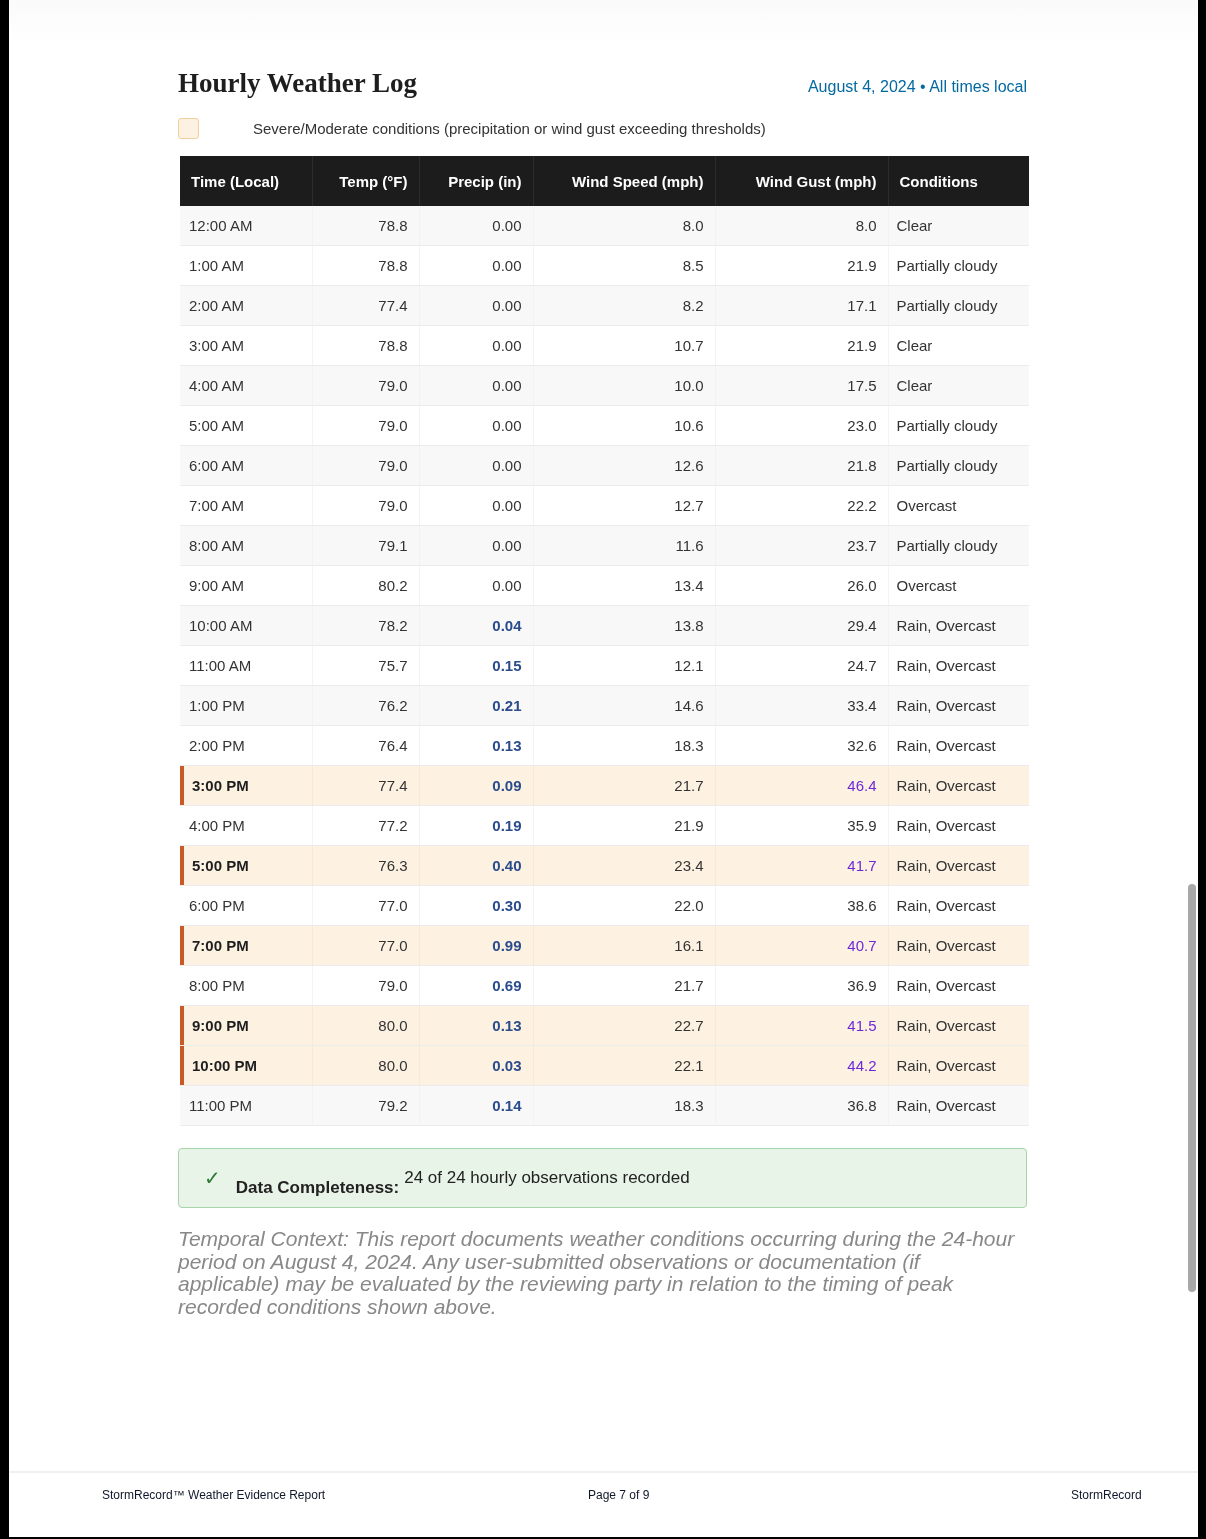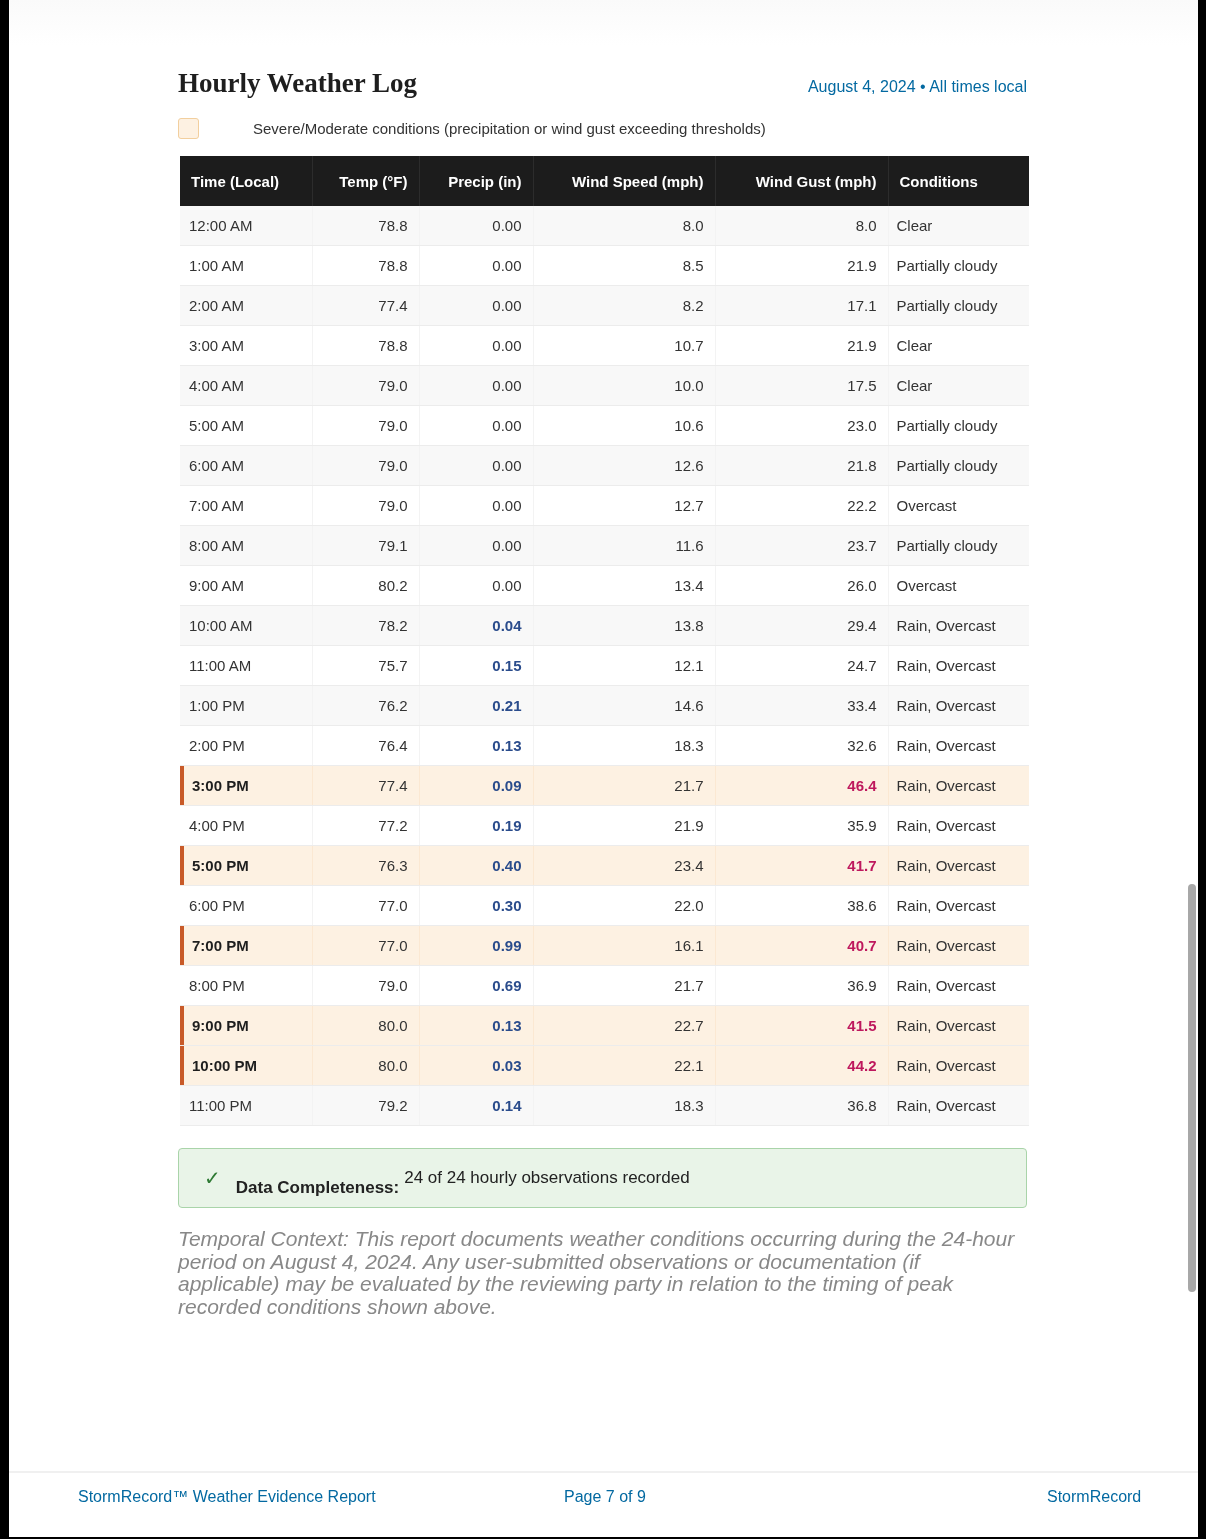--- a/index.html
+++ b/index.html
@@ -39,33 +39,33 @@
     height: 39px; font-size: 15px; color: #333; padding: 0 11px;
     border-bottom: 1px solid #ececec; border-right: 1px solid #f3f3f3;
   }
   tbody td:last-child { border-right: none; padding-left: 8px; }
   tbody tr:nth-child(odd) td { background: #f8f8f8; }
   tbody tr:nth-child(even) td { background: #ffffff; }
   tbody tr.severe td { background: #fdf1e2; border-right-color: #fbe8d2; }
   tbody tr.severe td:first-child { box-shadow: inset 4px 0 0 #c85a28; padding-left: 12px; font-weight: bold; color: #1e1e1e; }
   td.time { padding-left: 9px; }
   .precip-wet { color: #2a4c8c; font-weight: bold; }
-  .gust-high { color: #be185d; font-weight: bold; }
+  .gust-high { color: #6d28d9; font-weight: normal; }
   .completeness {
     margin-top: 22px; margin-left: 0; width: 847px; height: 58px;
     border: 1px solid #a9d4a9; background: #e9f4e8; border-radius: 4px;
     display: flex; align-items: center; font-size: 17px; color: #222;
   }
   .check { color: #2f7a34; font-size: 20px; margin-left: 25px; margin-right: 15px; }
   .completeness b { margin-right: 5px; margin-top: 20px; }
   .context {
     margin-top: 20px; font-size: 21px; font-style: italic; color: #888; line-height: 22.5px;
   }
   .footer-line { position: absolute; left: 0; top: 1471px; width: 100%; height: 2px; background: #f0f0f0; }
-  .footer { position: absolute; top: 1488px; font-size: 16px; color: #0369a1; }
+  .footer { position: absolute; top: 1488px; font-size: 12px; color: #0f172a; margin-left: 24px; }
   .footer.left { left: 69px; }
   .footer.center { left: 555px; }
   .footer.right { left: 1038px; }
   .scrollbar {
     position: absolute; left: 1188px; top: 884px; width: 8px; height: 408px;
     background: #a8a8a8; border-radius: 4px;
   }
 </style>
 </head>
 <body>

